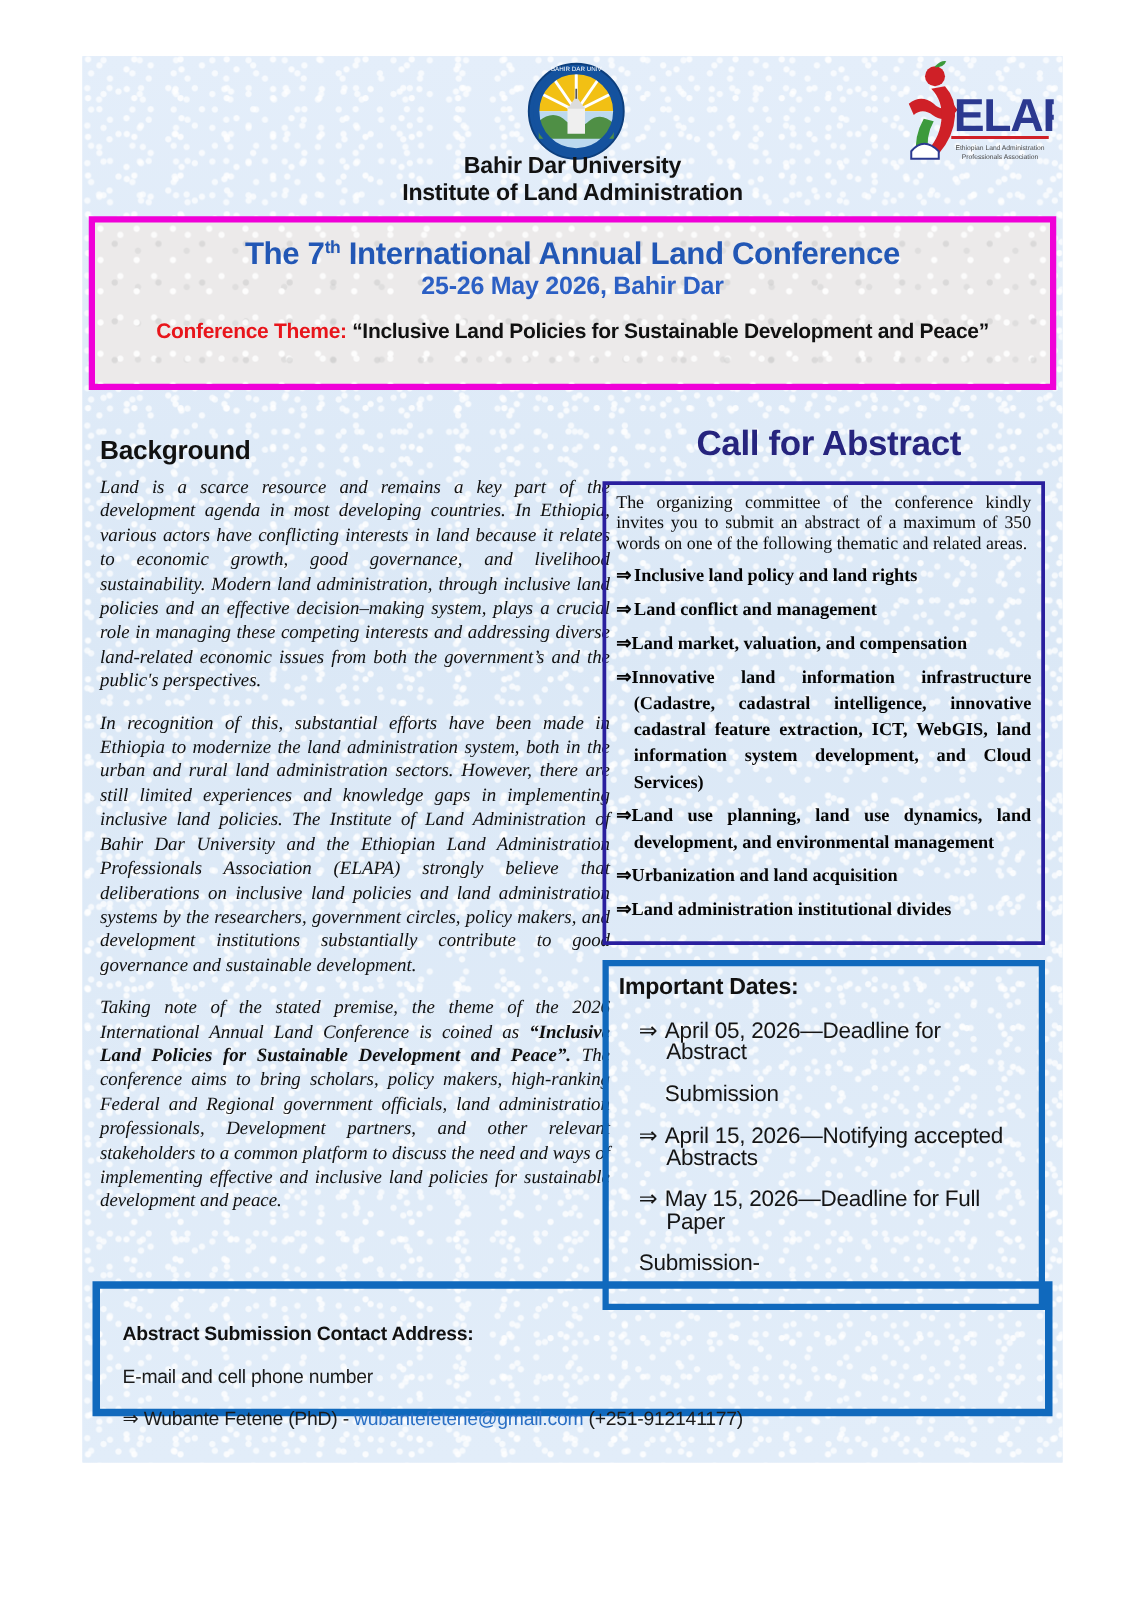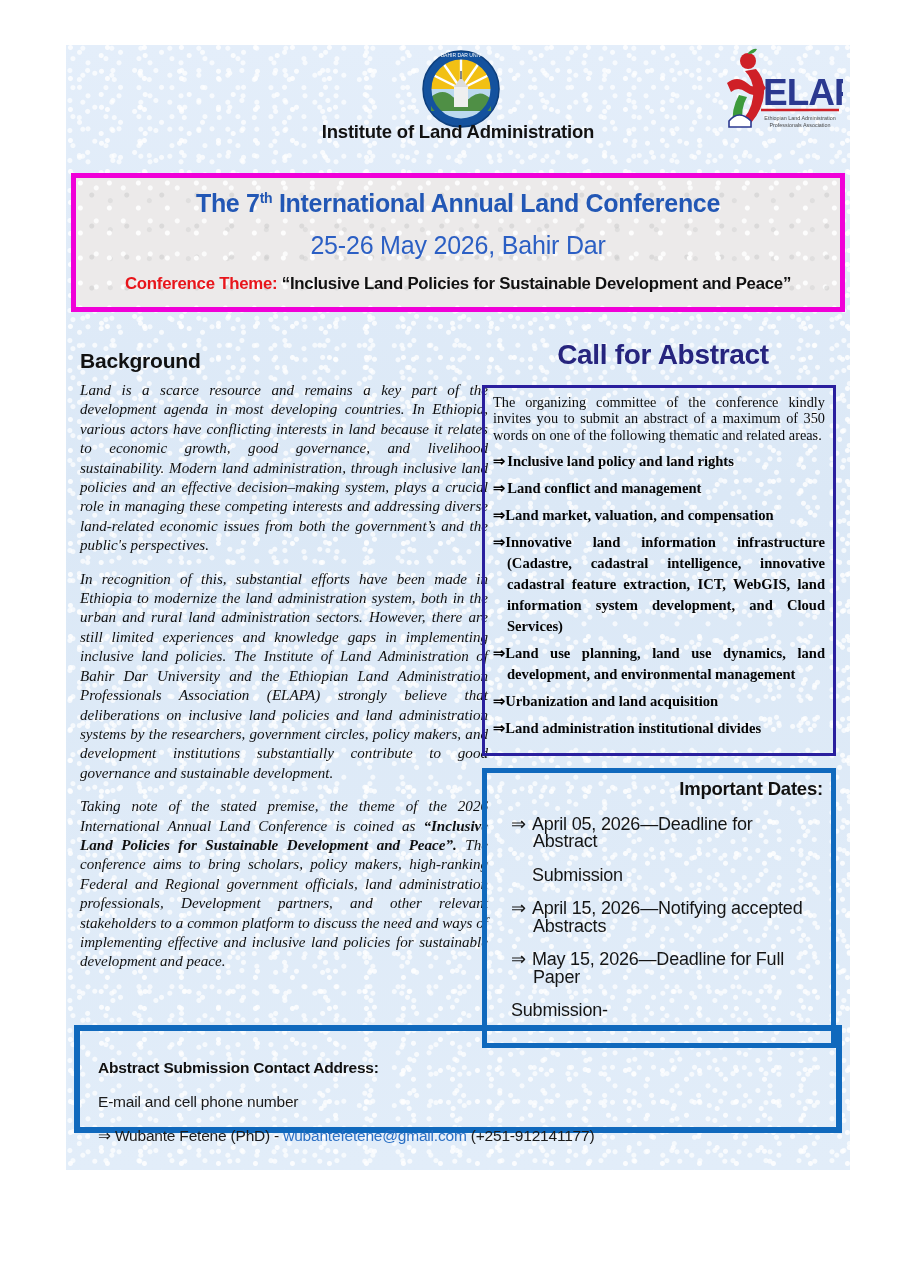--- a/index.html
+++ b/index.html
@@ -100,24 +100,23 @@
   #conf-title {
     font-family: "Liberation Sans", sans-serif;
     font-weight: bold;
     font-size: 25px;
     color: #2257b5;
     letter-spacing: -0.3px;
     white-space: nowrap;
   }
   #conf-title sup { font-size: 14px; }
   #conf-date {
-    margin-top: 13px;
-    font-family: "Liberation Sans", sans-serif;
-    font-weight: normal;
-    font-size: 25px;
+    font-family: "Liberation Sans", sans-serif;
+    font-weight: bold;
+    font-size: 20px;
     color: #2b5fc4;
     letter-spacing: -0.2px;
   }
   #conf-theme {
     margin-top: 13px;
     font-family: "Liberation Sans", sans-serif;
     font-weight: bold;
     font-size: 16.8px;
     color: #111111;
     line-height: 22px;
@@ -206,21 +205,20 @@
     box-sizing: border-box;
     padding: 5px 8px 7px 8px;
   }
   #dates-heading {
     font-family: "Liberation Sans", sans-serif;
     font-weight: bold;
     font-size: 18.5px;
     color: #111;
     margin: 0 0 3px 0;
     letter-spacing: -0.2px;
-    text-align: right;
   }
   .date-item {
     font-family: "Liberation Sans", sans-serif;
     font-size: 18px;
     line-height: 17.5px;
     color: #151515;
     margin: 16px;
     padding-left: 22px;
     text-indent: -22px;
     letter-spacing: -0.2px;
@@ -291,20 +289,21 @@
           <path d="M18,48 q-8,14 -6,30 l10,0 q-3,-16 4,-28 Z" fill="#3c9a3c"></path>
           <path d="M8,74 q10,-12 22,0 l0,6 l-22,0 Z" fill="#ffffff" stroke="#2b3990" stroke-width="1.6"></path>
           <text x="42" y="58" font-family="Liberation Sans, sans-serif" font-size="37" font-weight="bold" fill="#2b3990" letter-spacing="-1">ELAPA</text>
           <line x1="40" y1="63" x2="118" y2="63" stroke="#cf2027" stroke-width="2.5"></line>
           <text x="79" y="73" font-family="Liberation Sans, sans-serif" font-size="5.4" fill="#4a4a4a" text-anchor="middle">Ethiopian Land Administration</text>
           <text x="79" y="80" font-family="Liberation Sans, sans-serif" font-size="5.4" fill="#4a4a4a" text-anchor="middle">Professionals Association</text>
         </svg>
       </div>
 
       <div id="header-text">
+        <div>Bahir Dar University</div>
         <div>Institute of Land Administration</div>
       </div>
     </div>
 
     <div id="banner">
       <div id="banner-inner">
         <div id="conf-title"><span>The 7</span><sup>th</sup><span> International Annual Land Conference</span></div>
         <div id="conf-date">25-26 May 2026, Bahir Dar</div>
         <div id="conf-theme"><span class="theme-label">Conference Theme:</span><span> “Inclusive Land Policies for Sustainable  Development and Peace”</span></div>
       </div>

